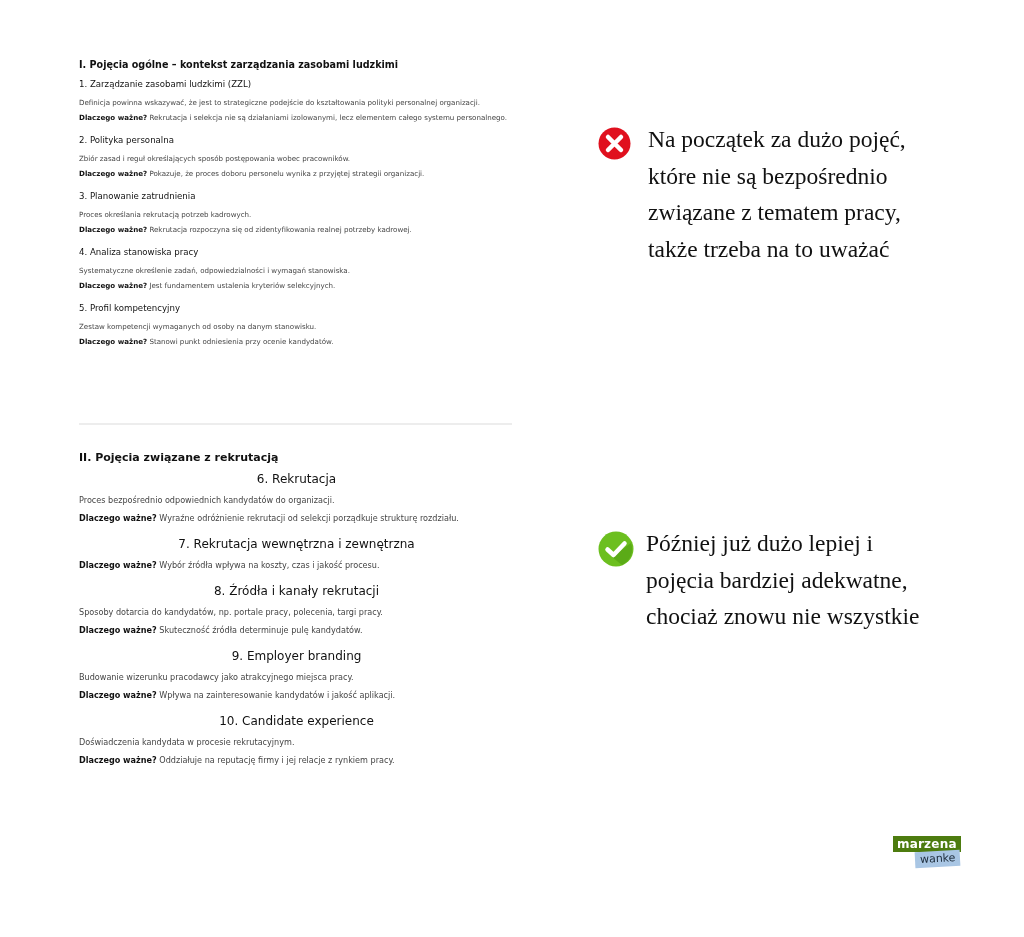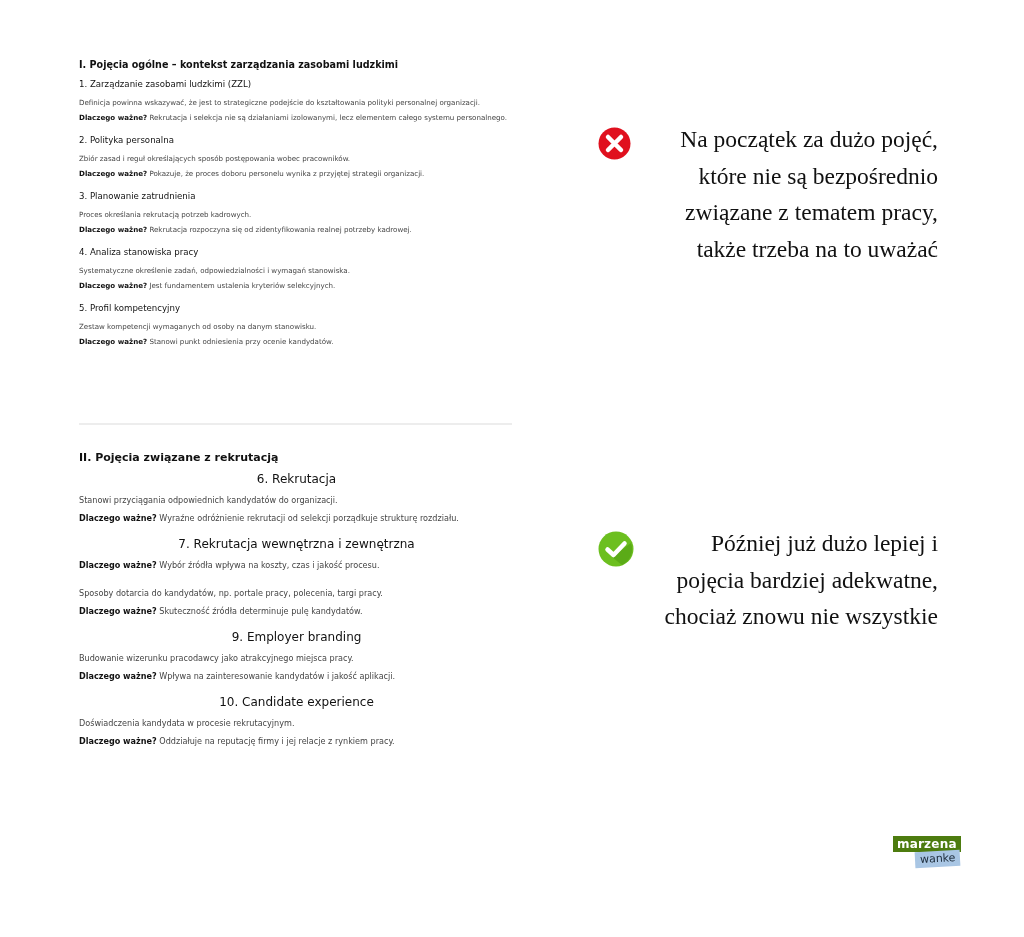--- a/index.html
+++ b/index.html
@@ -23,21 +23,21 @@
     .why-label { font-weight: bold; color: #111; }
     .item { margin-bottom: 9px; }
     .sec2 .item { margin-bottom: 10px; }
 
     .divider { position: absolute; left: 79px; top: 423px; width: 433px; height: 2px; background: #ededed; }
 
     .note { position: absolute; left: 598px; width: 340px; font-family: "Liberation Serif", "DejaVu Serif", serif; font-size: 23.5px; line-height: 36.5px; color: #111; }
     .note-bad { top: 121px; }
     .note-good { top: 525px; }
     .note .icon { position: absolute; left: 0; top: 6px; width: 33px; height: 33px; }
-    .note .text { margin-left: 50px; text-align: right; }
+    .note .text { margin-left: 50px; }
     .note-good .text { margin-left: 48px; }
 
     .logo { position: absolute; left: 893px; top: 836px; width: 74px; height: 36px; }
     .logo-top { position: absolute; left: 0; top: 0; background: #4d7c0f; color: #fff; font-family: "DejaVu Sans", sans-serif; font-weight: bold; font-size: 12px; line-height: 16px; padding: 0 4px; letter-spacing: 0.2px; }
     .logo-bottom { position: absolute; left: 22px; top: 15px; background: #a9c6e4; color: #1c2b3a; font-family: "DejaVu Sans", sans-serif; font-size: 11px; line-height: 16px; padding: 0 5px; transform: rotate(-3deg); }
   </style>
 </head>
 <body>
 
 <div class="doc">
@@ -73,30 +73,31 @@
       <p class="item-def">Zestaw kompetencji wymaganych od osoby na danym stanowisku.</p>
       <p class="item-why"><span class="why-label">Dlaczego ważne?</span><span> Stanowi punkt odniesienia przy ocenie kandydatów.</span></p>
     </div>
   </div>
 
   <div class="sec2">
     <p class="sec-title">II. Pojęcia związane z rekrutacją</p>
 
     <div class="item">
       <p class="item-title">6. Rekrutacja</p>
-      <p class="item-def">Stanowi przyciągania odpowiednich kandydatów do organizacji.</p>
+      <p class="item-def">Proces bezpośrednio odpowiednich kandydatów do organizacji.</p>
       <p class="item-why"><span class="why-label">Dlaczego ważne?</span><span> Wyraźne odróżnienie rekrutacji od selekcji porządkuje strukturę rozdziału.</span></p>
     </div>
 
     <div class="item">
       <p class="item-title">7. Rekrutacja wewnętrzna i zewnętrzna</p>
       <p class="item-why"><span class="why-label">Dlaczego ważne?</span><span> Wybór źródła wpływa na koszty, czas i jakość procesu.</span></p>
     </div>
 
     <div class="item">
+      <p class="item-title">8. Źródła i kanały rekrutacji</p>
       <p class="item-def">Sposoby dotarcia do kandydatów, np. portale pracy, polecenia, targi pracy.</p>
       <p class="item-why"><span class="why-label">Dlaczego ważne?</span><span> Skuteczność źródła determinuje pulę kandydatów.</span></p>
     </div>
 
     <div class="item">
       <p class="item-title">9. Employer branding</p>
       <p class="item-def">Budowanie wizerunku pracodawcy jako atrakcyjnego miejsca pracy.</p>
       <p class="item-why"><span class="why-label">Dlaczego ważne?</span><span> Wpływa na zainteresowanie kandydatów i jakość aplikacji.</span></p>
     </div>
 

